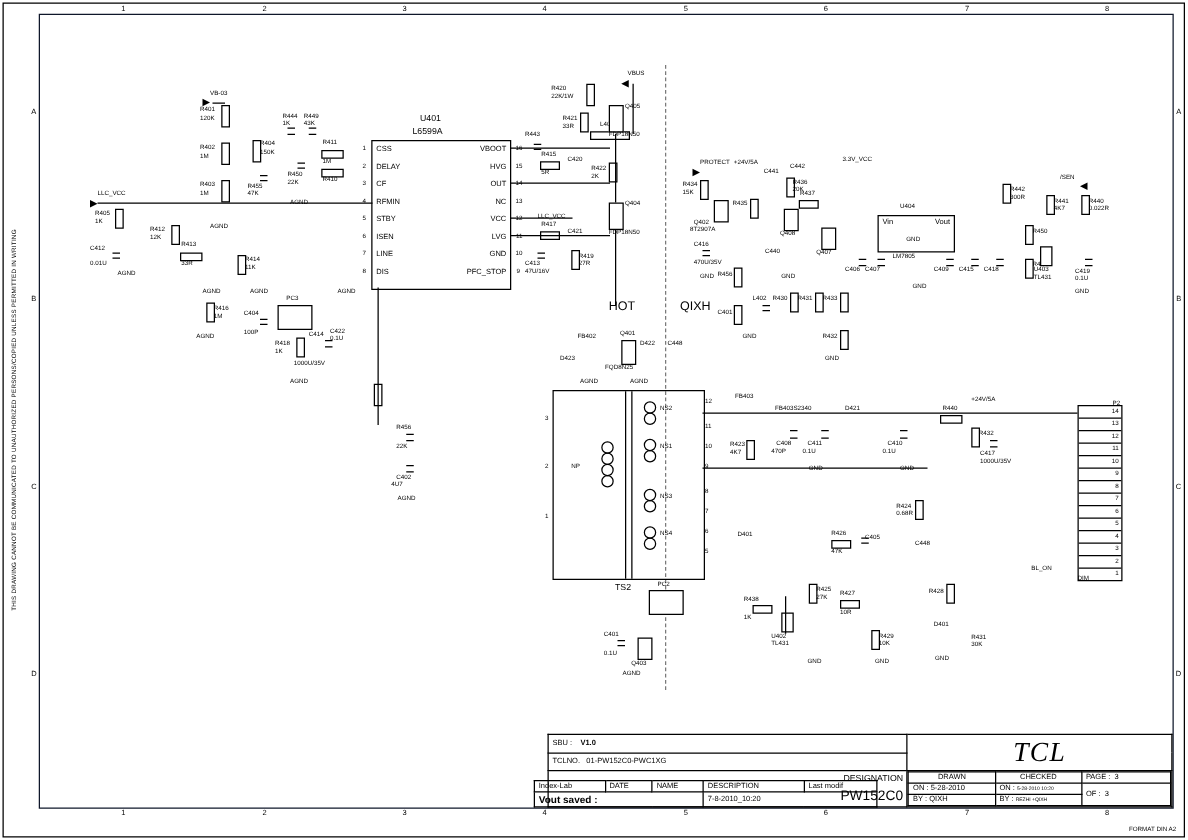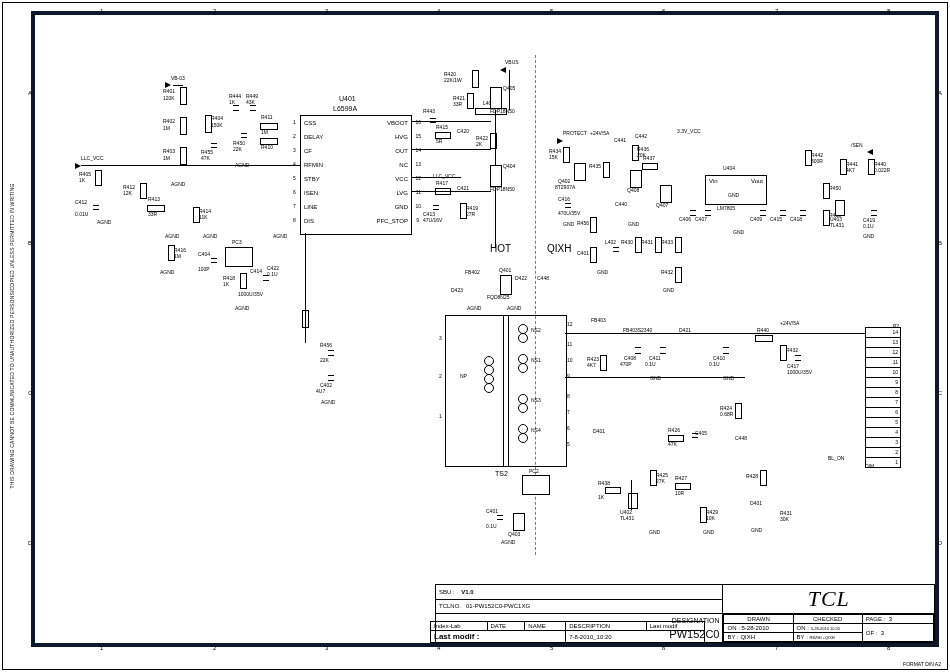--- a/index.html
+++ b/index.html
@@ -13,21 +13,21 @@
     overflow: hidden;
   }
   .frame {
     position: absolute;
     left: 2px; top: 2px; right: 2px; bottom: 2px;
     border: 1px solid #000;
   }
   .inner-frame {
     position: absolute;
     left: 28px; top: 8px; right: 8px; bottom: 22px;
-    border: 4px solid #0f172a;
+    border: 1px solid #0f172a;
   }
   .side-label {
     position: absolute;
     left: 6px;
     top: 50%;
     transform: translateY(-50%) rotate(180deg);
     writing-mode: vertical-rl;
     font-size: 5px;
     letter-spacing: 0.2px;
   }
@@ -687,21 +687,21 @@
         <tbody>
             <tr>
           <th>Index-Lab</th>
           <th>DATE</th>
           <th>NAME</th>
           <th>DESCRIPTION</th>
           <th>Last modif</th>
         </tr>
         <tr>
           <td colspan="3" style="font-size:8px;">
-            <b>Last modif :</b>
+            <b>Vout saved :</b>
           </td>
           <td colspan="2">7-8-2010_10:20</td>
         </tr>
       </tbody>
         </table>
     </div>
 
   </div>
 
   <span class="t ts" style="right:6px; bottom:2px;">FORMAT DIN A2</span>

